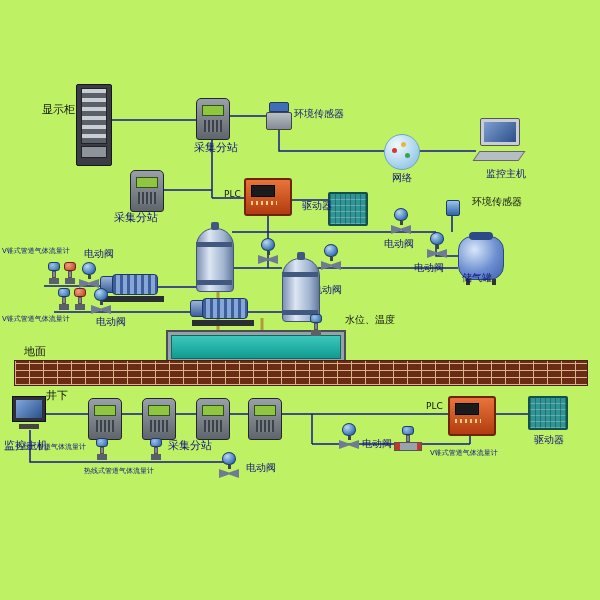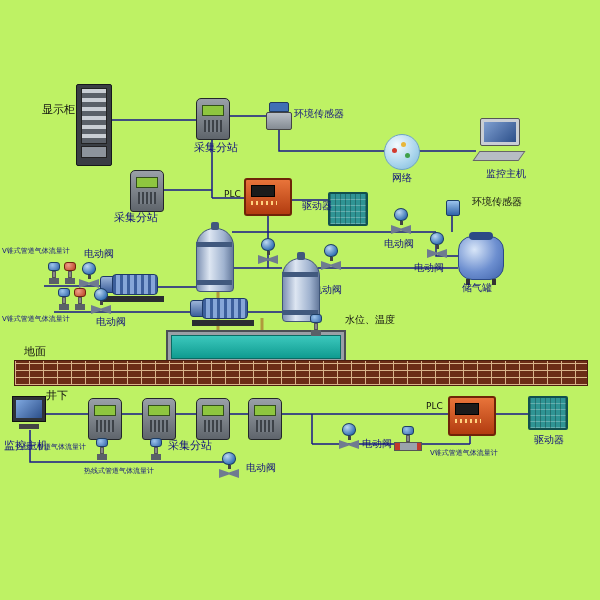--- a/index.html
+++ b/index.html
@@ -190,21 +190,21 @@
   <span class="lbl" style="left:384px;top:238px">电动阀</span>
 
   <div class="valve" style="left:426px;top:232px">
     <div class="act"></div>
       <div class="stem"></div>
       <div class="vbody"></div>
   </div>
   <span class="lbl" style="left:414px;top:262px">电动阀</span>
 
   <div class="gastank"></div>
-  <span class="lbl" style="left:462px;top:282px">储气罐</span>
+  <span class="lbl" style="left:462px;top:272px">储气罐</span>
 
   <div class="valve" style="left:257px;top:238px">
     <div class="act"></div>
       <div class="stem"></div>
       <div class="vbody"></div>
   </div>
 
   <div class="valve" style="left:320px;top:244px">
     <div class="act"></div>
       <div class="stem"></div>

